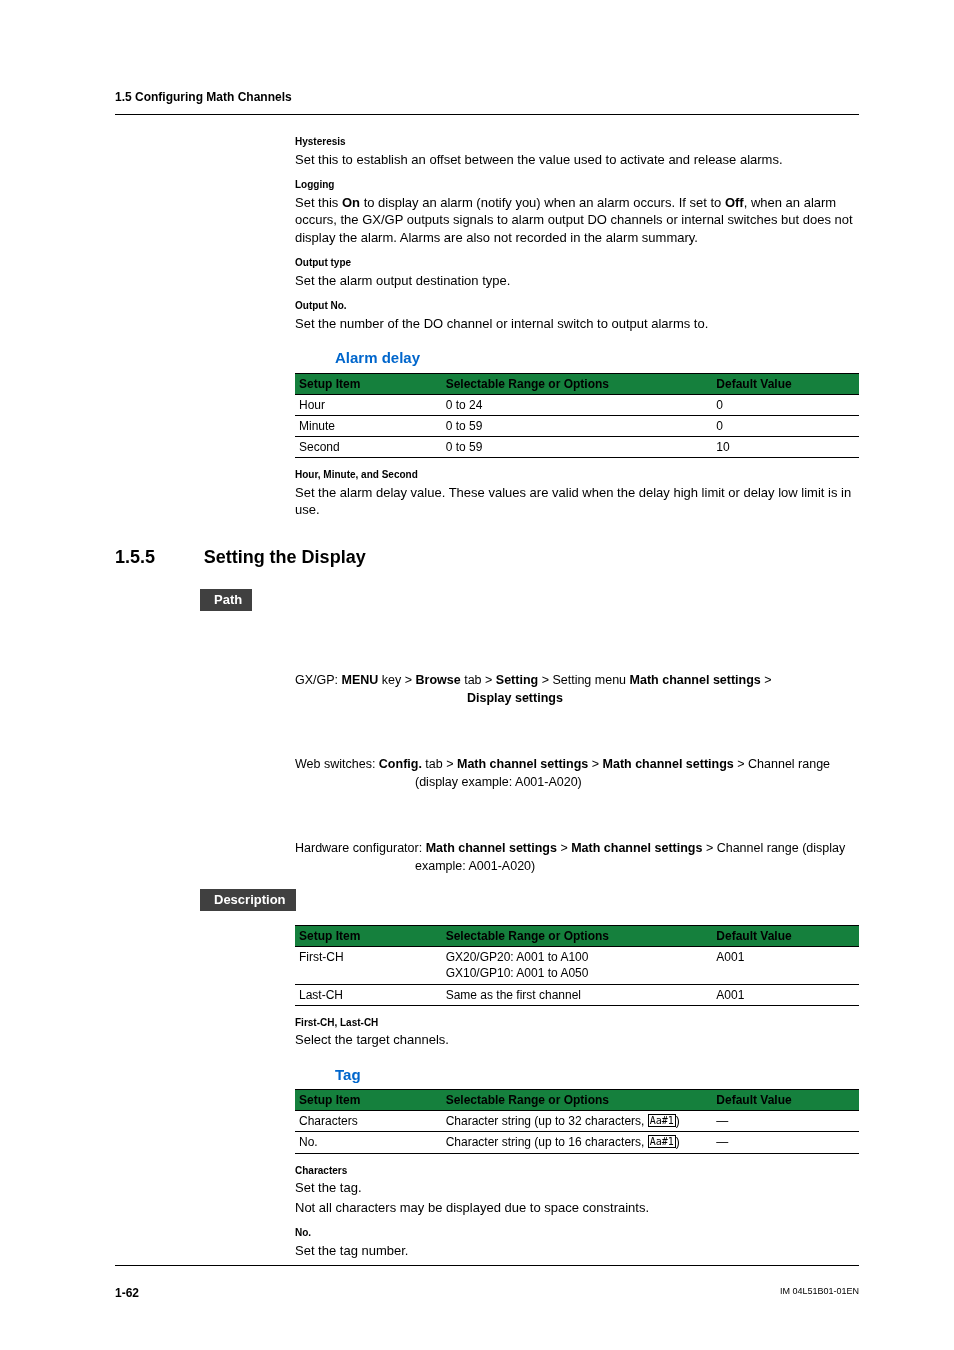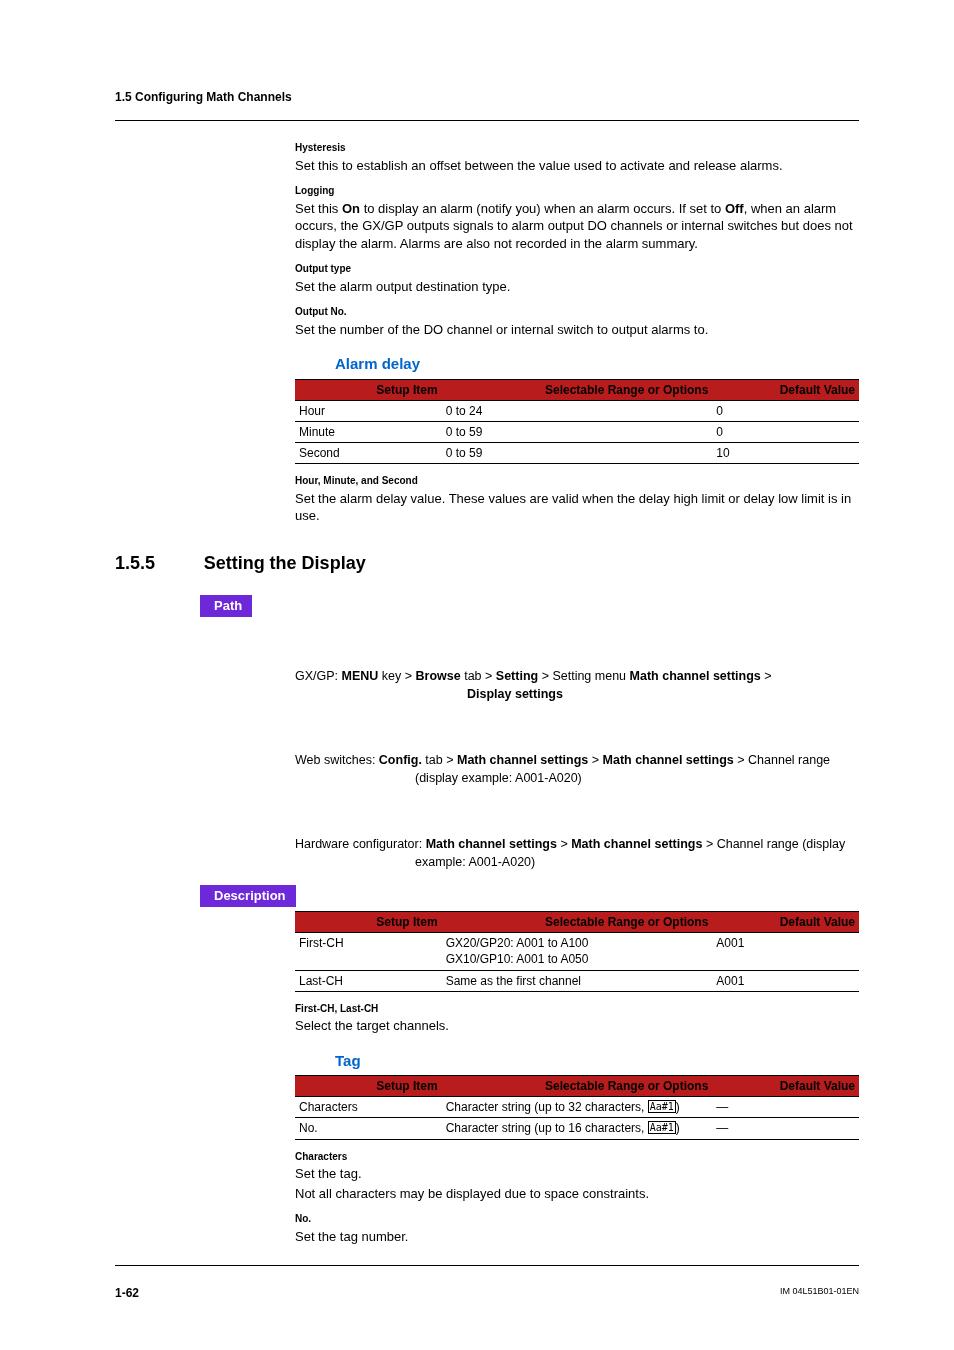--- a/index.html
+++ b/index.html
@@ -15,21 +15,21 @@
   }
   .page {
     padding: 90px 95px 0 115px;
     box-sizing: border-box;
     position: relative;
     height: 100%;
   }
   .running-head {
     font-size: 12px;
     font-weight: bold;
-    padding-bottom: 16px;
+    padding-bottom: 10px;
     border-bottom: 1.5px solid #000;
     margin-bottom: 20px;
   }
   .content {
     margin-left: 180px;
     font-size: 13px;
     line-height: 1.35;
   }
   .h-bold {
     font-weight: bold;
@@ -49,23 +49,23 @@
     margin: 0 0 2px 0;
   }
   table.setup {
     width: 100%;
     border-collapse: collapse;
     font-size: 12px;
     margin-top: 2px;
     margin-bottom: 8px;
   }
   table.setup th {
-    text-align: right;
-    font-weight: bold;
-    background: #b91c1c;
+    text-align: left;
+    font-weight: bold;
+    background: #15803d;
     border-top: 1.5px solid #000;
     border-bottom: 1px solid #000;
     padding: 2px 4px;
   }
   table.setup td {
     border-bottom: 1px solid #000;
     padding: 2px 4px;
     vertical-align: top;
   }
   .col1 { width: 26%; }
@@ -83,28 +83,28 @@
     font-weight: bold;
     vertical-align: top;
   }
   .outdent-sec .ttl {
     display: inline-block;
     font-size: 18px;
     font-weight: bold;
   }
   .graybar {
     margin-left: -95px;
-    background: #6d28d9;
+    background: #404040;
     color: #fff;
     font-weight: bold;
     font-size: 13px;
     display: inline-block;
     padding: 2px 10px 2px 14px;
     margin-top: 8px;
-    margin-bottom: 2px;
+    margin-bottom: 12px;
   }
   .pathblock {
     font-size: 12.5px;
     line-height: 1.45;
     margin-bottom: 6px;
   }
   .hang {
     padding-left: 120px;
     text-indent: -120px;
     margin-top: 48px;

